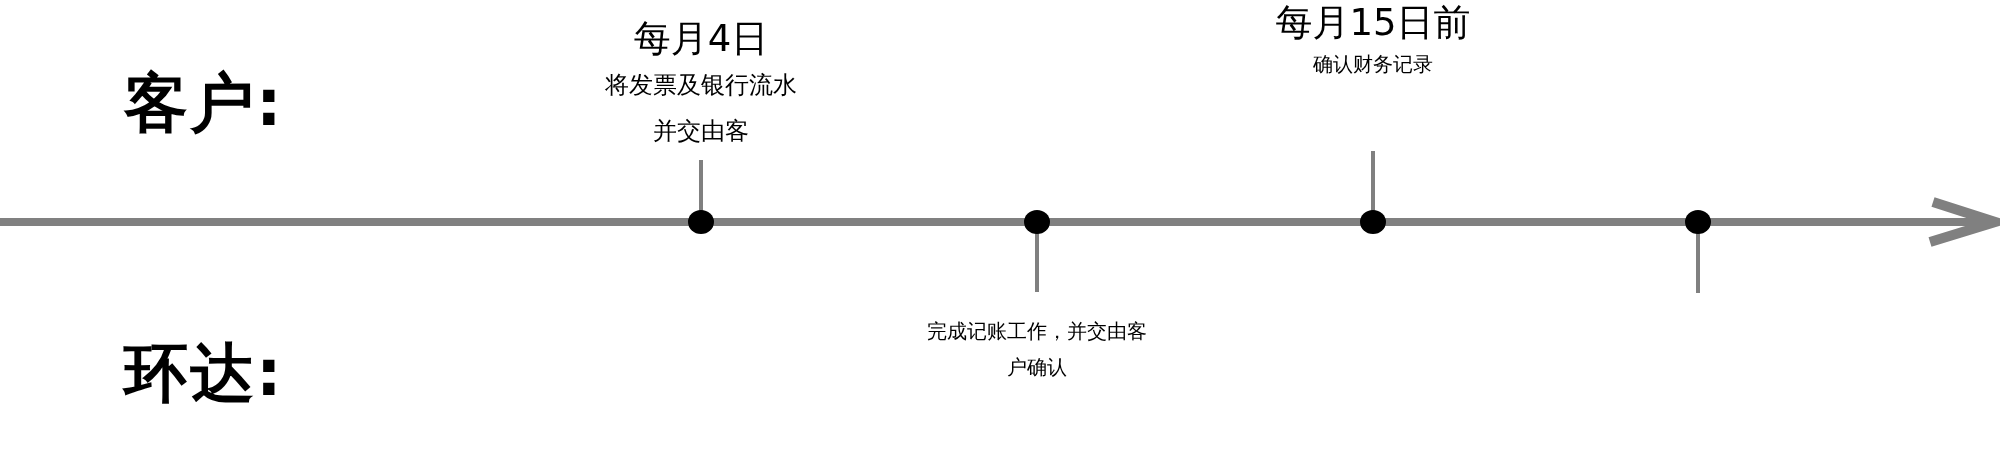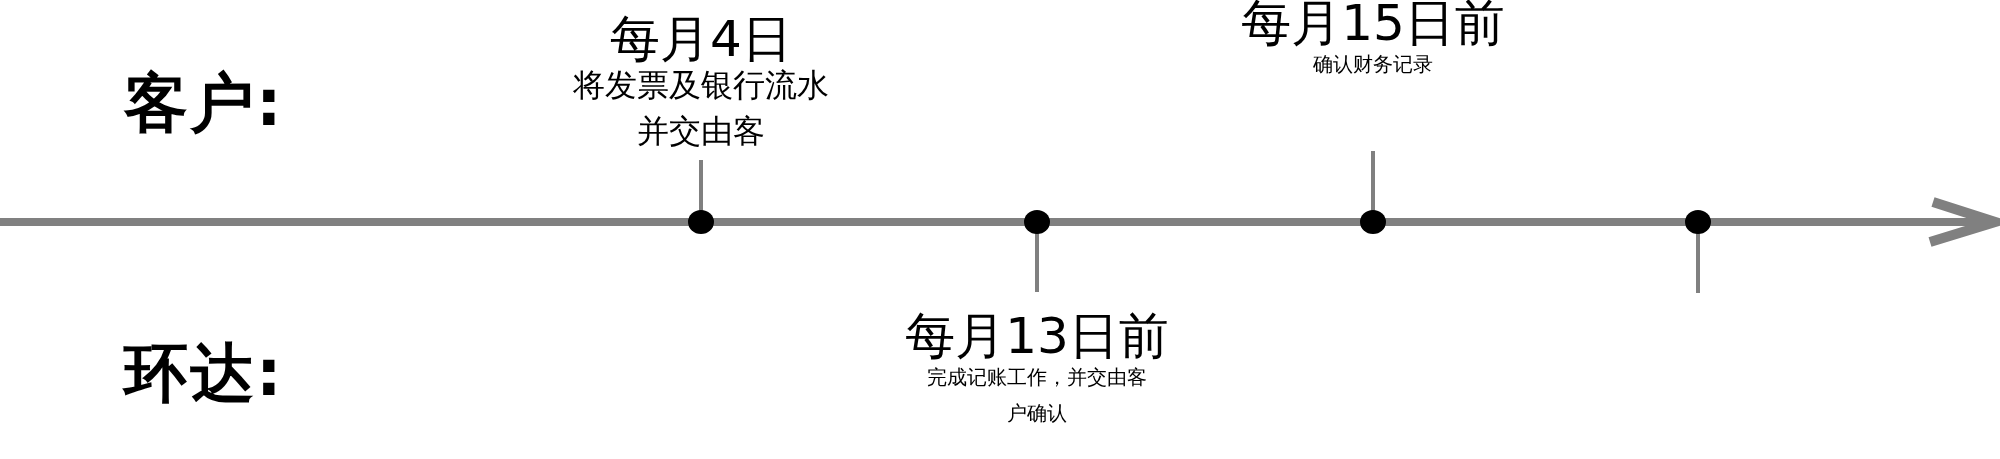--- a/index.html
+++ b/index.html
@@ -1,22 +1,22 @@
 <!DOCTYPE html>
 <html><head>
 <meta charset="utf-8">
 <style>
   html, body { margin:0; padding:0; background:#ffffff; }
   body { width:2000px; height:459px; position:relative; overflow:hidden;
          font-family:"DejaVu Sans", "Liberation Sans", sans-serif; color:#000; }
   .lane-label { position:absolute; font-size:64px; font-weight:bold; letter-spacing:2px;margin-left:24px; }
   svg.axis { position:absolute; left:0; top:0; }
   .event { position:absolute; text-align:center; transform:translateX(-50%); white-space:nowrap; }
-  .event .date { font-size:50px; line-height:46px; }
-  .event .desc-lg { font-size:32px; line-height:46px; }
+  .event .date { font-size:37px; line-height:46px; }
+  .event .desc-lg { font-size:24px; line-height:46px; }
   .event .desc { font-size:20px; line-height:36px; }
 </style>
 </head>
 <body>
 
 <div class="lane-label" style="left:100px; top:60px;">客户:</div>
 <div class="lane-label" style="left:100px; top:330px;">环达:</div>
 
 <svg class="axis" width="2000" height="459">
   <line x1="0" y1="222" x2="1990" y2="222" stroke="#808080" stroke-width="8"></line>
@@ -33,21 +33,20 @@
   <ellipse cx="1698" cy="222" rx="13" ry="12" fill="#000"></ellipse>
 </svg>
 
 <div class="event" style="left:701px; top:16px;">
   <div class="date">每月4日</div>
   <div class="desc-lg">将发票及银行流水</div>
   <div class="desc-lg">并交由客</div>
 </div>
 
 <div class="event" style="left:1037px; top:313px;">
-  <div class="date">每月13日前</div>
   <div class="desc">完成记账工作，并交由客</div>
   <div class="desc">户确认</div>
 </div>
 
 <div class="event" style="left:1373px; top:0;">
   <div class="date">每月15日前</div>
   <div class="desc">确认财务记录</div>
 </div>
 
 <div class="event" style="left:1686px; top:313px;">

